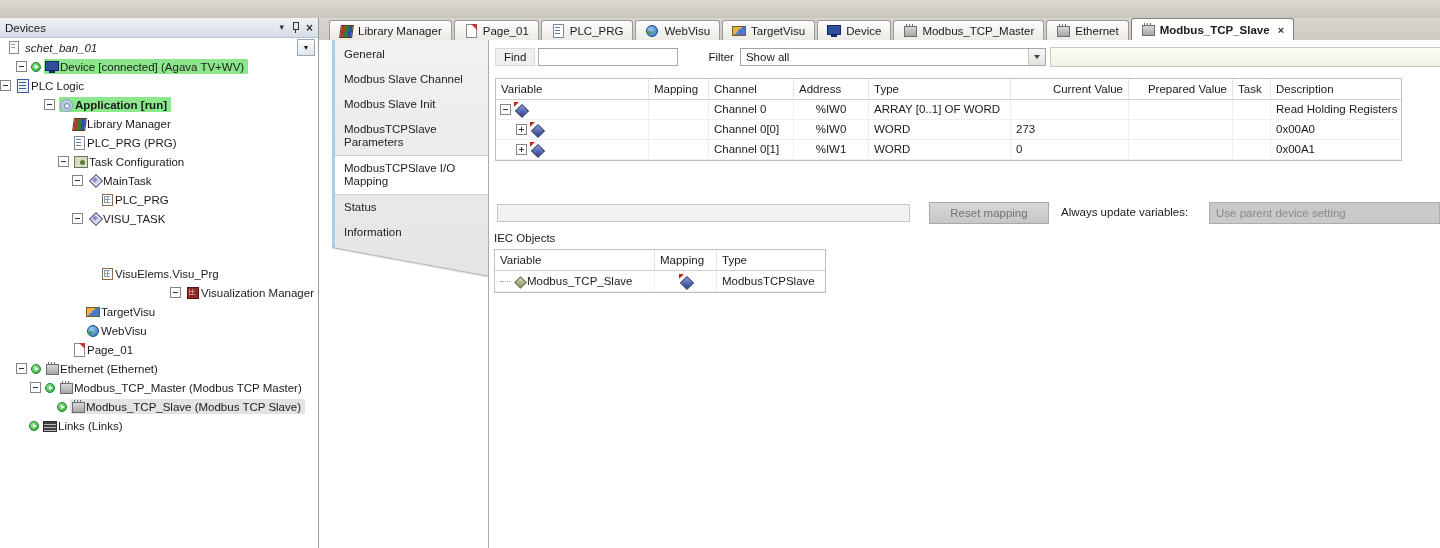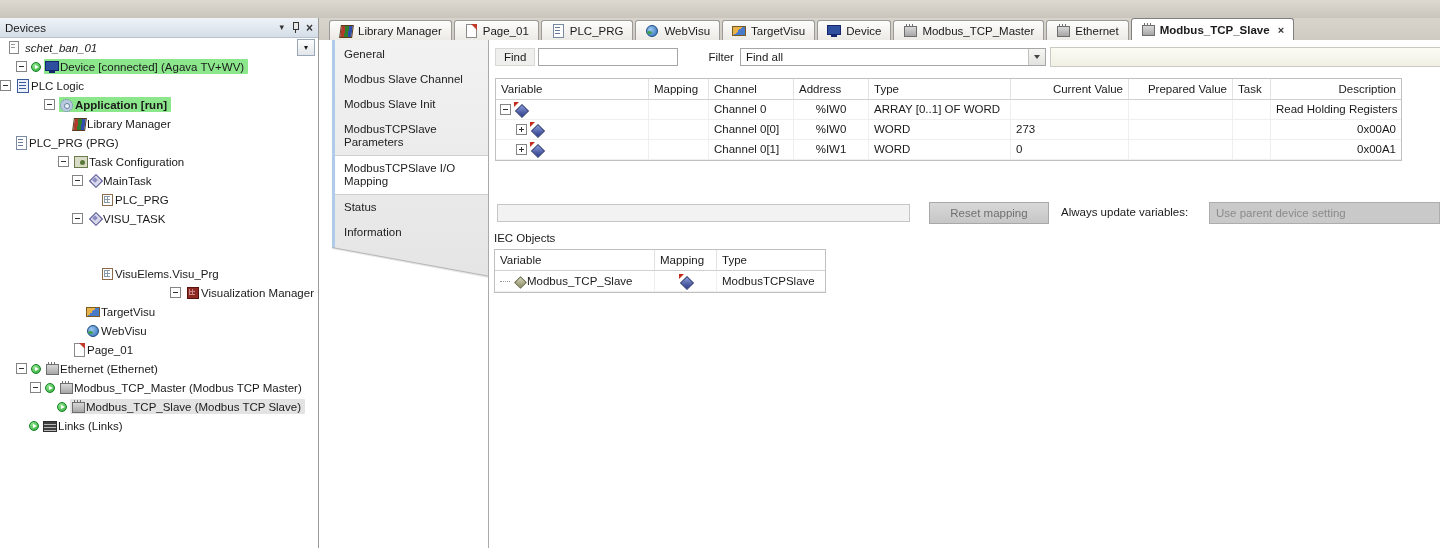--- a/index.html
+++ b/index.html
@@ -123,21 +123,21 @@
   .tri{width:0;height:0;border-left:3px solid transparent;border-right:3px solid transparent;border-top:4px solid #444;}
   .findspacer{flex:1;height:20px;margin-left:4px;background:linear-gradient(#FBFBF3,#F0F0E4);border:1px solid #CACAC2;border-right:none;box-sizing:border-box;}
 
   .maptable{position:absolute;left:6px;top:38px;width:907px;display:grid;
             grid-template-columns:153px 60px 85px 75px 142px 118px 104px 38px 130px;
             border:1px solid #C0C0C0;background:#fff;box-sizing:border-box;}
   .mh{height:20px;line-height:20px;padding:0 5px;border-right:1px solid #E2E2E2;border-bottom:1px solid #D0D0D0;
       white-space:nowrap;overflow:hidden;}
   .mc{height:19px;line-height:19px;padding:0 5px;border-right:1px solid #EFEFEF;border-bottom:1px solid #EFEFEF;
       white-space:nowrap;overflow:hidden;}
-  .mh:nth-child(9n),.mc:nth-child(9n){border-right:none;text-align:right;}
+  .mh:nth-child(9n),.mc:nth-child(9n){border-right:none;}
   .right{text-align:right;}.center{text-align:center;}
   .vcell{display:flex;align-items:center;padding-top:0;padding-bottom:0;}
   .vcell .exp{margin-right:2px;}
 
   .resetrow{position:absolute;left:6px;top:162px;right:0;height:24px;}
   .emptyfield{position:absolute;left:2px;top:2px;width:413px;height:18px;background:#F2F2F2;border:1px solid #C6C6C6;box-sizing:border-box;}
   .resetbtn{position:absolute;left:434px;top:0;width:120px;height:22px;background:linear-gradient(#D8D8D8,#C6C6C6);
             border:1px solid #A8A8A8;color:#707070;text-align:center;line-height:20px;box-sizing:border-box;}
   .alwayslabel{position:absolute;left:566px;top:4px;}
   .alwayscombo{position:absolute;left:714px;top:0;right:0;height:22px;background:#C9C9C9;border:1px solid #ADADAD;
@@ -235,21 +235,21 @@
             <span class="tlab b">Application [run]</span>
           </span>
         </div>
         <div class="trow" style="padding-left: 58px;">
           <span class="expsp"></span>
           <span class="rowlab">
             <span class="ic i-library-icon"></span>
             <span class="tlab">Library Manager</span>
           </span>
         </div>
-        <div class="trow" style="">
+        <div class="trow" style="padding-left: 58px;">
           <span class="expsp"></span>
           <span class="rowlab">
             <span class="ic i-program-icon"></span>
             <span class="tlab">PLC_PRG (PRG)</span>
           </span>
         </div>
         <div class="trow" style="padding-left: 58px;">
           <span class="exp"></span>
           <span class="rowlab">
             <span class="ic i-task-config-icon"></span>
@@ -360,21 +360,21 @@
         <div class="stab">Information</div>
       </div>
   </div>
 
   <div class="econtent">
     <div class="findrow">
       <span class="findlabel">Find</span>
       <input class="findinput" value="" style="">
       <span class="filterlabel">Filter</span>
       <span class="fcombo">
-        <span class="val">Find all</span>
+        <span class="val">Show all</span>
         <span class="arrowbtn">
             <span class="tri"></span>
           </span>
       </span>
       <span class="findspacer"></span>
     </div>
 
     <div class="maptable">
         <div class="mh">Variable</div>
         <div class="mh">Mapping</div>

